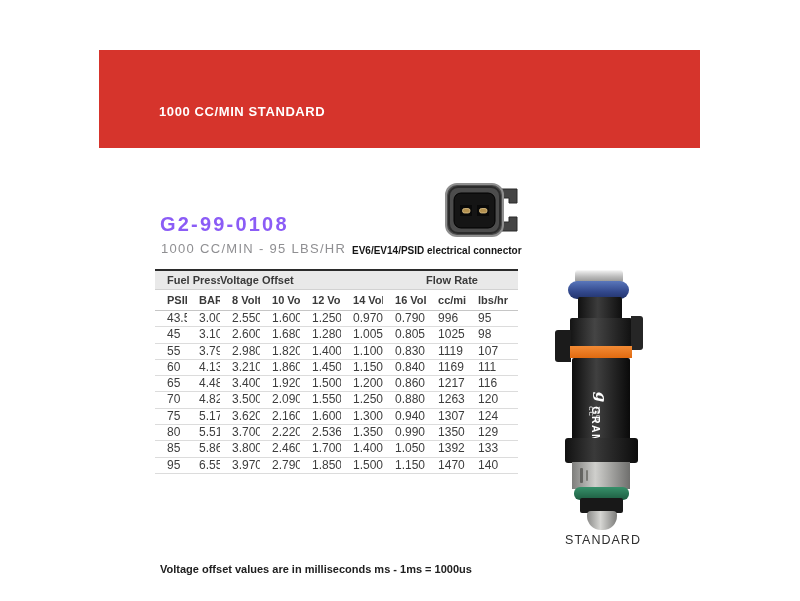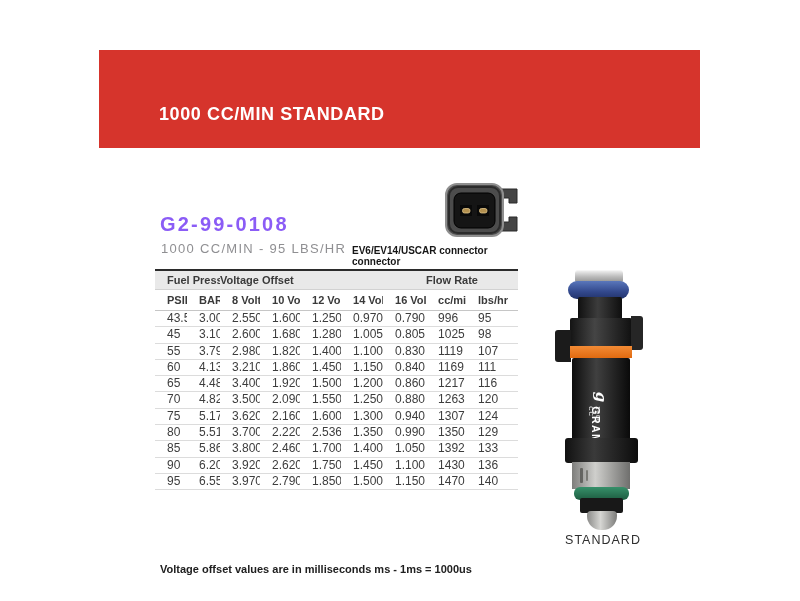--- a/index.html
+++ b/index.html
@@ -2,21 +2,21 @@
 <html><head>
 <meta charset="utf-8">
 <style>
   html,body{margin:0;padding:0;background:#ffffff;}
   .page{
     position:relative;width:800px;height:601px;background:#ffffff;overflow:hidden;
     font-family:"Liberation Sans", sans-serif;
   }
   
   .banner{position:absolute;left:99px;top:50px;width:601px;height:98px;background:#d6342c;}
-  .banner-title{position:absolute;left:60px;top:54px;color:#ffffff;font-size:18px;font-weight:bold;letter-spacing:.6px;}
+  .banner-title{position:absolute;left:60px;top:54px;color:#ffffff;font-size:13px;font-weight:bold;letter-spacing:.6px;}
   
   .part-number{position:absolute;left:160px;top:213px;font-size:20px;font-weight:bold;letter-spacing:2.2px;color:#8b5cf6;}
   .part-subtitle{position:absolute;left:161px;top:241px;font-size:13px;letter-spacing:1.3px;color:#8f8f92;}
   
   .connector{position:absolute;left:444px;top:181px;width:78px;height:58px;}
   .connector-caption{position:absolute;left:352px;top:245px;width:170px;font-size:10px;font-weight:bold;color:#161616;}
   
   .spec-table{
     position:absolute;left:155px;top:269px;width:363px;
     border-collapse:collapse;table-layout:fixed;
@@ -93,21 +93,21 @@
       <path d="M56 50 h17 v-14 h-8 v5 h-9 z" fill="#454545" stroke="#2a2a2a" stroke-width="1"></path>
       <rect x="2" y="3" width="57" height="52" rx="11" fill="#4c4c4c" stroke="#8f8f8f" stroke-width="2"></rect>
       <rect x="5" y="6" width="51" height="46" rx="9" fill="none" stroke="#2b2b2b" stroke-width="2"></rect>
       <rect x="10" y="12" width="41" height="35" rx="7" fill="#151515" stroke="#000000" stroke-width="1"></rect>
       <rect x="16" y="24" width="12" height="11" fill="#090909"></rect>
       <rect x="33" y="24" width="12" height="11" fill="#090909"></rect>
       <rect x="18.5" y="27.5" width="7.5" height="4.5" rx="2" fill="#b3904f" stroke="#e0c489" stroke-width="0.8"></rect>
       <rect x="35.5" y="27.5" width="7.5" height="4.5" rx="2" fill="#b3904f" stroke="#e0c489" stroke-width="0.8"></rect>
     </svg>
   </div>
-  <div class="connector-caption">EV6/EV14/USCAR connector connector</div>
+  <div class="connector-caption">EV6/EV14/PSID electrical connector</div>
 
   <table class="spec-table">
     <colgroup>
       <col style="width:32px">
         <col style="width:33px">
         <col style="width:40px">
       <col style="width:40px">
         <col style="width:41px">
         <col style="width:42px">
       <col style="width:43px">
@@ -226,31 +226,20 @@
           <td>5.86</td>
           <td>3.800</td>
           <td>2.460</td>
           <td>1.700</td>
           <td>1.400</td>
           <td>1.050</td>
           <td>1392</td>
           <td>133</td>
         </tr>
         <tr>
-          <td>90</td>
-          <td>6.20</td>
-          <td>3.920</td>
-          <td>2.620</td>
-          <td>1.750</td>
-          <td>1.450</td>
-          <td>1.100</td>
-          <td>1430</td>
-          <td>136</td>
-        </tr>
-        <tr>
           <td>95</td>
           <td>6.55</td>
           <td>3.970</td>
           <td>2.790</td>
           <td>1.850</td>
           <td>1.500</td>
           <td>1.150</td>
           <td>1470</td>
           <td>140</td>
         </tr>

